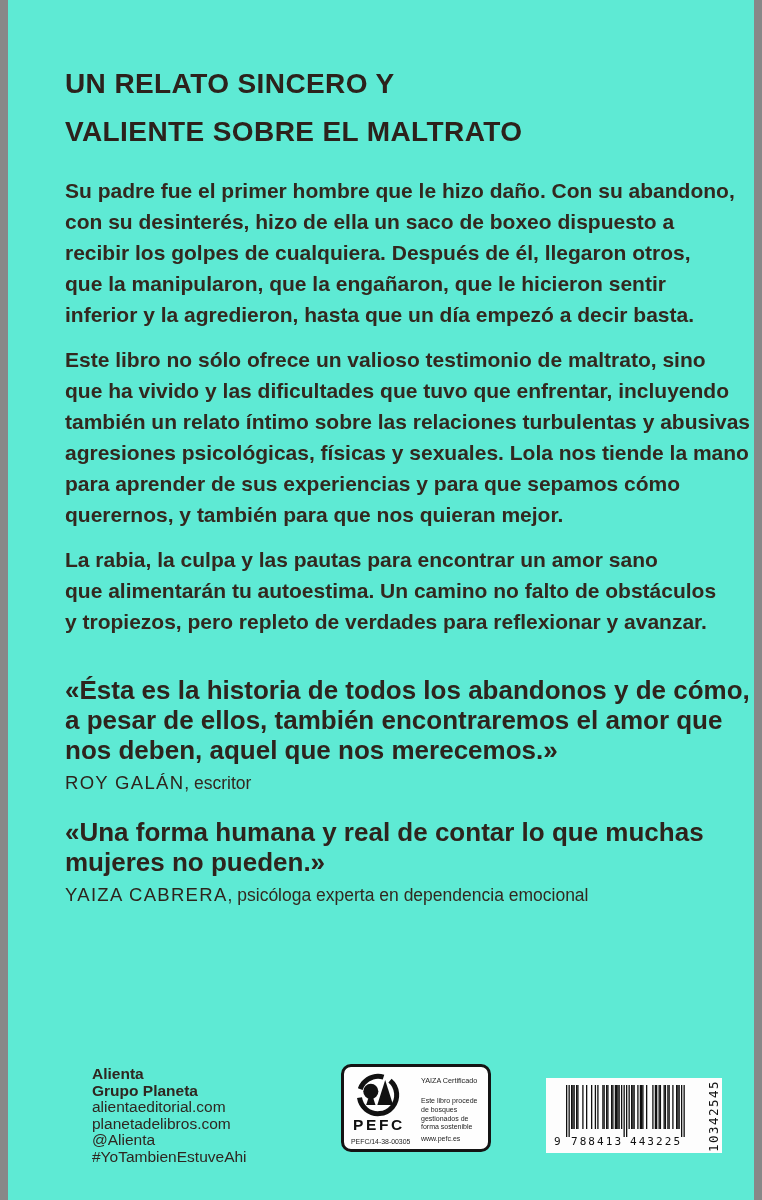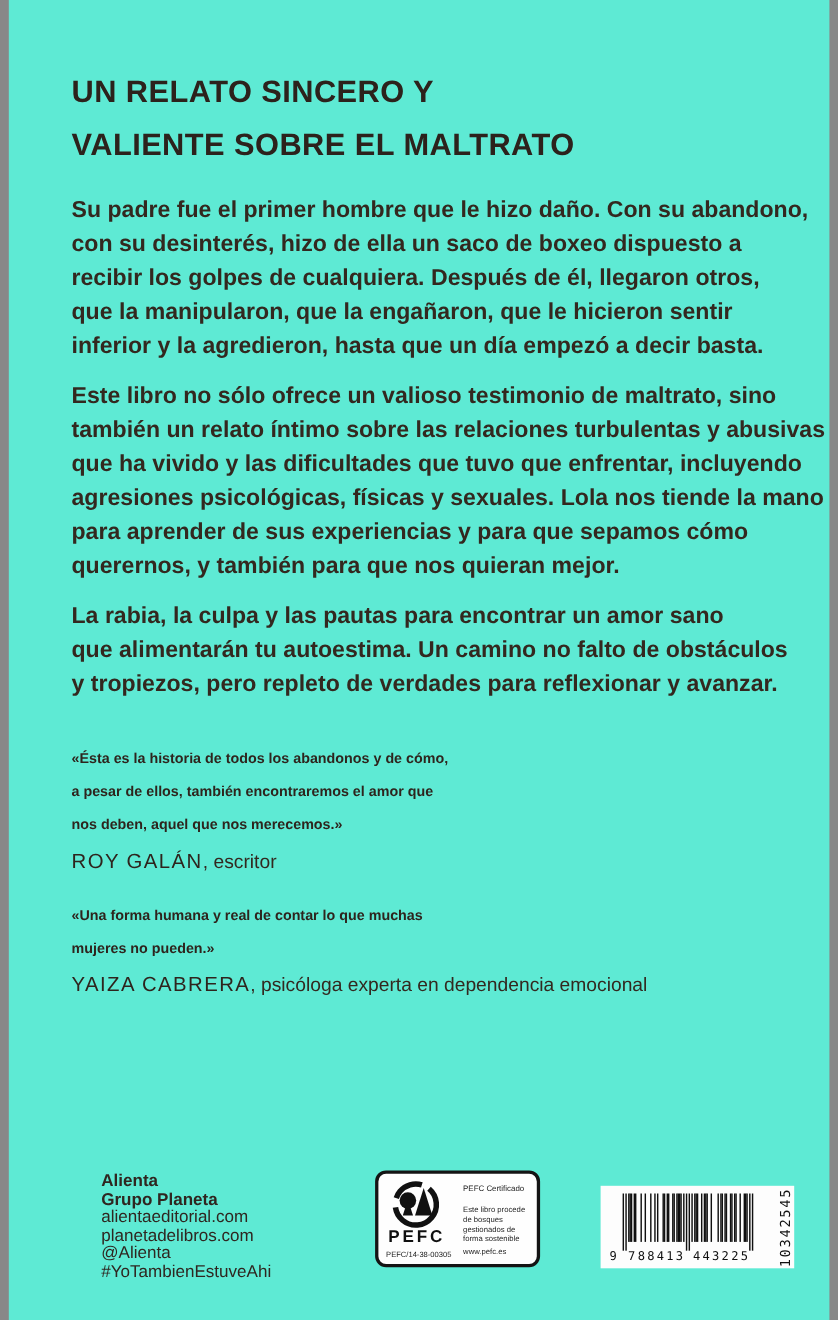--- a/index.html
+++ b/index.html
@@ -13,21 +13,21 @@
   .content { position:absolute; left:57px; top:60px; width:660px; }
 
   .title { margin:0 0 19px 0; font-size:28px; font-weight:700; letter-spacing:0.4px; color:#2c221c; }
   .title .tline { display:block; line-height:48px; white-space:nowrap; }
 
   .para { margin:0 0 14px 0; }
   .bline { font-size:21px; line-height:31px; white-space:nowrap; font-weight:700; }
 
   .quote { margin-top:38px; }
   .quote.second { margin-top:23px; }
-  .qline { font-size:13px; font-weight:700; line-height:30px; white-space:nowrap; color:#2e241d; }
+  .qline { font-size:26px; font-weight:700; line-height:30px; white-space:nowrap; color:#2e241d; }
   .attribution { margin-top:7px; white-space:nowrap; }
   .attribution .author { font-size:18.5px; letter-spacing:1.3px; color:#2e241d; }
   .attribution .role { font-size:17.5px; color:#33281f; }
 
   .footer-block { position:absolute; left:57px; top:1066px; font-size:15.5px; line-height:16.6px; color:#2f2620;margin-left:27px; }
   .footer-block .fline { white-space:nowrap; }
   .footer-block .bold { font-weight:700; }
 
   
   .pefc-box {
@@ -68,22 +68,22 @@
     <div class="para">
       <div class="bline">Su padre fue el primer hombre que le hizo daño. Con su abandono,</div>
       <div class="bline">con su desinterés, hizo de ella un saco de boxeo dispuesto a</div>
       <div class="bline">recibir los golpes de cualquiera. Después de él, llegaron otros,</div>
       <div class="bline">que la manipularon, que la engañaron, que le hicieron sentir</div>
       <div class="bline">inferior y la agredieron, hasta que un día empezó a decir basta.</div>
     </div>
 
     <div class="para">
       <div class="bline">Este libro no sólo ofrece un valioso testimonio de maltrato, sino</div>
+      <div class="bline">que ha vivido y las dificultades que tuvo que enfrentar, incluyendo</div>
       <div class="bline">también un relato íntimo sobre las relaciones turbulentas y abusivas</div>
-      <div class="bline">que ha vivido y las dificultades que tuvo que enfrentar, incluyendo</div>
       <div class="bline">agresiones psicológicas, físicas y sexuales. Lola nos tiende la mano</div>
       <div class="bline">para aprender de sus experiencias y para que sepamos cómo</div>
       <div class="bline">querernos, y también para que nos quieran mejor.</div>
     </div>
 
     <div class="para">
       <div class="bline">La rabia, la culpa y las pautas para encontrar un amor sano</div>
       <div class="bline">que alimentarán tu autoestima. Un camino no falto de obstáculos</div>
       <div class="bline">y tropiezos, pero repleto de verdades para reflexionar y avanzar.</div>
     </div>
@@ -118,21 +118,21 @@
 
   <div class="pefc-box">
     <svg class="pefc-logo" viewBox="0 0 64 64" aria-hidden="true">
       <circle cx="32" cy="32" r="26" fill="none" stroke="#111" stroke-width="7" stroke-dasharray="100 12 40 11" transform="rotate(-50 32 32)"></circle>
       <circle cx="22" cy="27" r="10.5" fill="#111"></circle>
       <polygon points="22,26 15.5,46 28.5,46" fill="#111"></polygon>
       <polygon points="42,11 53,46 31,46" fill="#111"></polygon>
     </svg>
     <div class="pefc-name">PEFC</div>
     <div class="pefc-code">PEFC/14-38-00305</div>
-    <div class="pefc-cert">PEFC Certificado</div>
+    <div class="pefc-cert">YAIZA Certificado</div>
     <div class="pefc-desc">Este libro procede de bosques gestionados de forma sostenible</div>
     <div class="pefc-web">www.pefc.es</div>
   </div>
 
   <div class="barcode-box">
     <svg class="barcode-svg" width="137" height="65" viewBox="0 0 137 65">
       <g id="barcode-bars" fill="#101010">
           <rect x="12.00" y="2" width="1.3" height="52"></rect>
           <rect x="14.50" y="2" width="1.3" height="52"></rect>
           <rect x="17.00" y="2" width="1.3" height="44"></rect>

